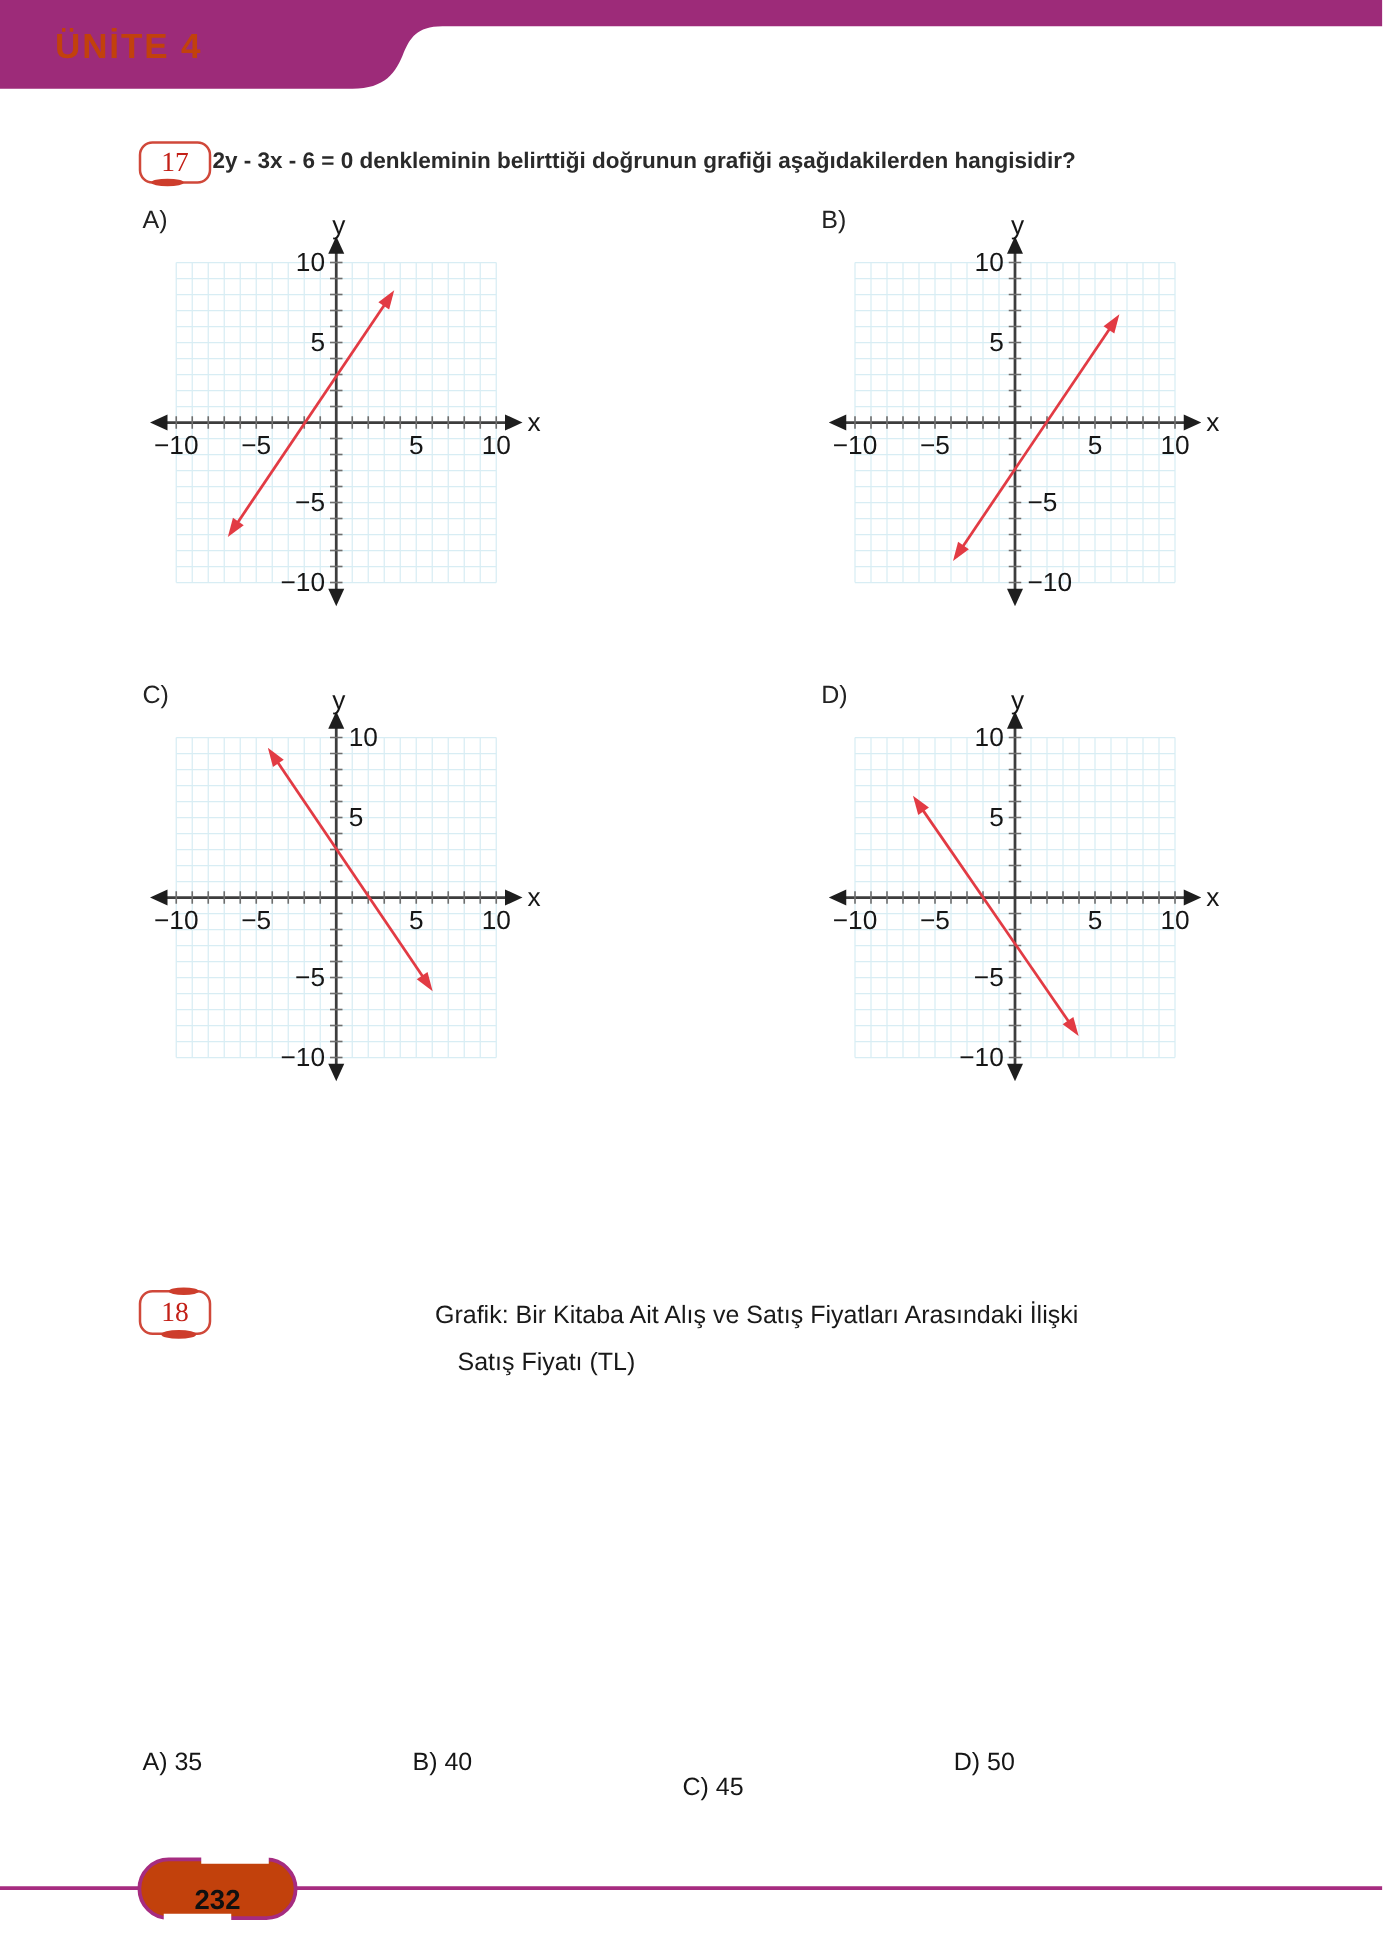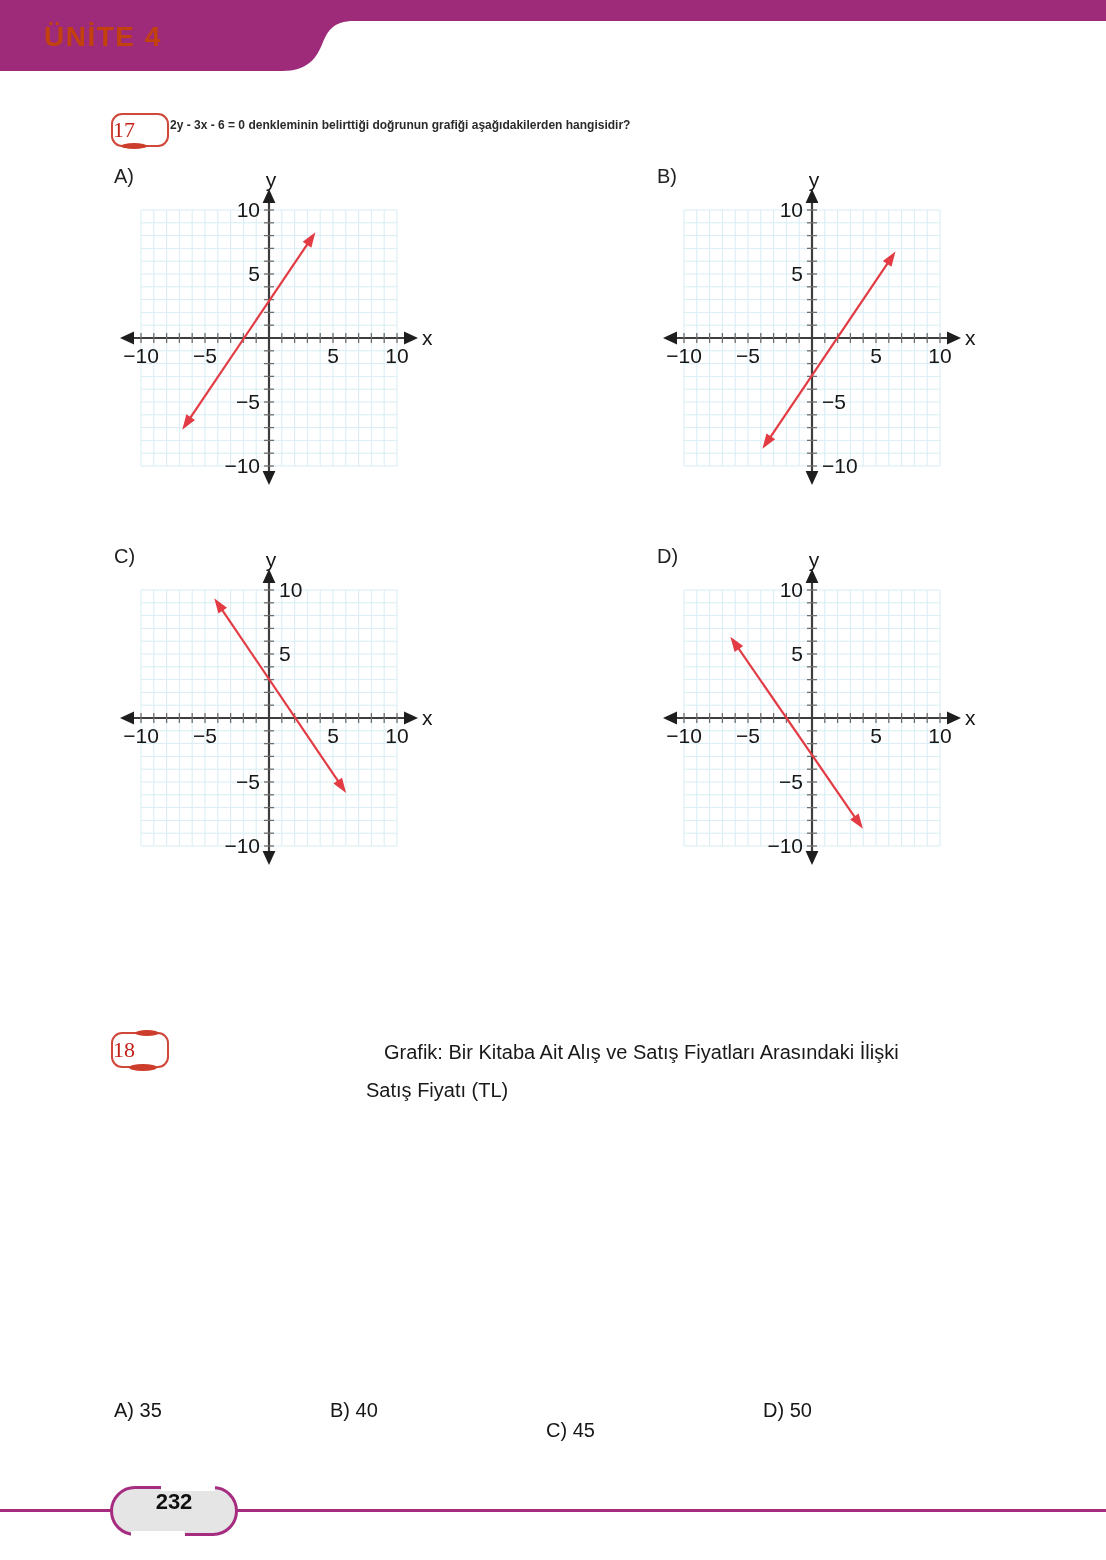--- a/index.html
+++ b/index.html
@@ -4,42 +4,42 @@
 <style>
   html,body{margin:0;padding:0;background:#ffffff;}
   .page{position:relative;width:1106px;height:1560px;background:#ffffff;
         font-family:"Liberation Sans",sans-serif;color:#1f1f1f;overflow:hidden;}
 
   .header-svg{position:absolute;left:0;top:0;display:block;}
   .unit-title{position:absolute;left:44px;top:21px;color:#c2410c;font-size:28px;
               font-weight:bold;letter-spacing:1.5px;}
 
   .badge{position:absolute;width:54px;height:30px;border:2px solid #d0483a;border-radius:11px;
-         background:#fff;display:flex;align-items:center;
+         background:#fff;display:flex;align-items:center;justify-content:center;
          color:#c32017;font-family:"Liberation Serif",serif;font-size:22px;}
   .blob{position:absolute;background:#cd3d2c;border-radius:50%;}
 
-  .q-text{position:absolute;font-weight:bold;font-size:12px;color:#2a2a2a;white-space:nowrap;}
+  .q-text{position:absolute;font-weight:bold;font-size:18px;color:#2a2a2a;white-space:nowrap;}
 
   .graph{position:absolute;width:340px;height:345px;}
   .graph .opt{position:absolute;left:14px;top:2px;font-size:20px;color:#222;}
   .graph svg{position:absolute;left:0;top:0;}
 
-  .q18-title{position:absolute;left:384px;top:1041px;font-size:20px;color:#191919;white-space:nowrap;}
+  .q18-title{position:absolute;left:348px;top:1041px;font-size:20px;color:#191919;white-space:nowrap;}
   .q18-ylabel{position:absolute;left:366px;top:1079px;font-size:20px;color:#191919;white-space:nowrap;}
   .q18-graph{position:absolute;left:378px;top:1103px;width:330px;height:178px;}
 
   .para{position:absolute;left:114px;font-size:19px;color:#1c1c1c;white-space:nowrap;}
   .para.bold{font-weight:bold;}
   .answer{position:absolute;top:1399px;font-size:20px;color:#161616;white-space:nowrap;}
 
   .footer-line{position:absolute;left:0;top:1509px;width:1106px;height:3px;background:#a62c80;}
   .page-capsule{position:absolute;left:110px;top:1486px;width:128px;height:50px;
-                border:3px solid #a62c80;border-radius:25px;background:#e5e5e5;
-                box-sizing:border-box;display:flex;align-items:flex-start;justify-content:center;}
+                border:3px solid #a62c80;border-radius:25px;background:#c2410c;
+                box-sizing:border-box;display:flex;align-items:flex-end;justify-content:center;}
   .cap-gap{position:absolute;background:#ffffff;height:6px;width:54px;}
   .cap-gap.top{top:-4px;left:48px;}
   .cap-gap.bottom{bottom:-4px;left:18px;}
   .page-num{font-size:22px;font-weight:bold;color:#101010;}
 </style>
 </head>
 <body>
 
 <div class="page">
 

